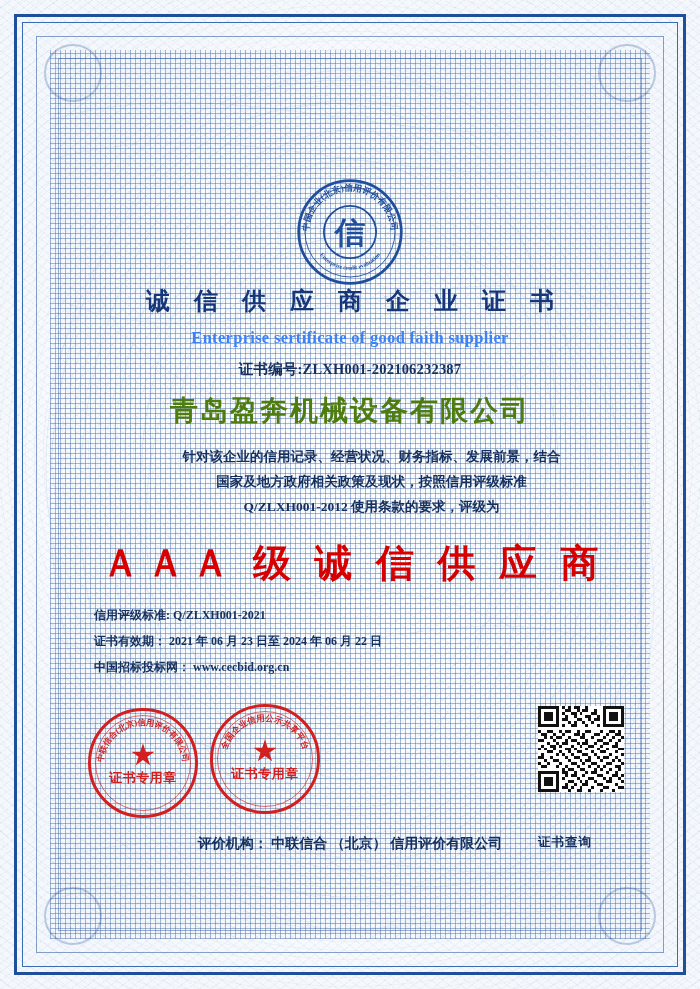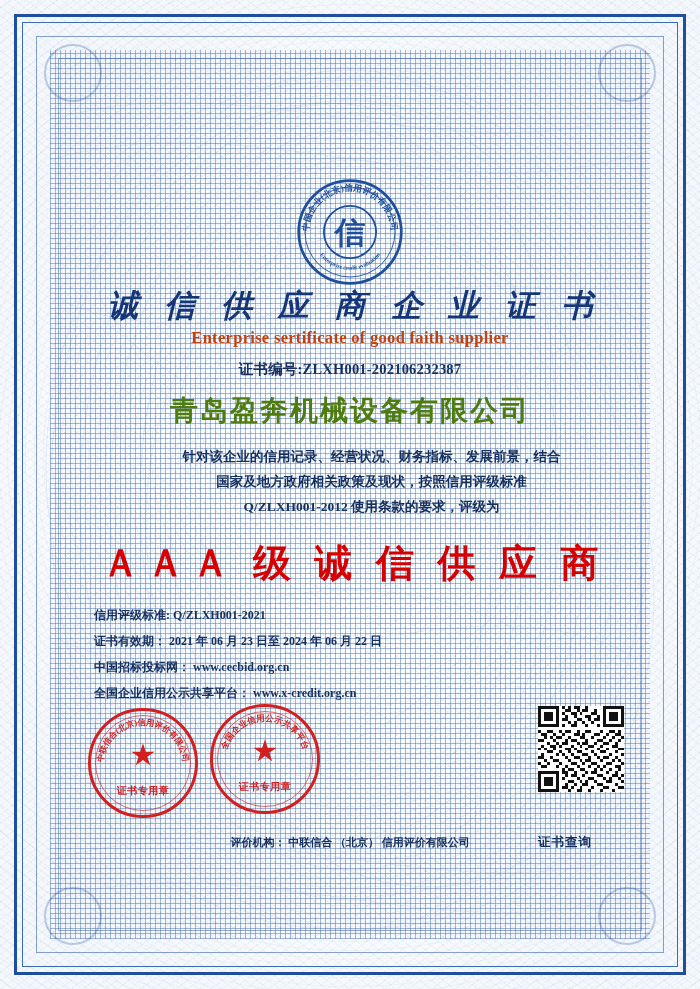--- a/index.html
+++ b/index.html
@@ -97,35 +97,34 @@
     top: 118px;
     width: 108px;
     height: 108px;
   }
 
   .title-cn {
     position: absolute;
     left: 0; right: 0;
     top: 225px;
     font-family: "Liberation Serif", serif;
-    font-size: 31px;
+    font-size: 24px;
     font-weight: bold;
     color: #15377a;
     letter-spacing: 9px;
     text-indent: 9px;
-    font-style: italic;
   }
   .title-en {
     position: absolute;
     left: 0; right: 0;
     top: 268px;
     font-family: "Liberation Serif", serif;
     font-size: 16.5px;
     font-weight: bold;
-    color: #c2410c;
+    color: #3b82f6;
     letter-spacing: 0.3px;
   }
   .cert-no {
     position: absolute;
     left: 0; right: 0;
     top: 300px;
     font-size: 14.5px;
     color: #17305f;
     font-weight: bold;
     letter-spacing: 0.2px;
@@ -193,22 +192,22 @@
     position: absolute;
     left: 50%; top: 42%;
     transform: translate(-50%,-50%);
     font-size: 30px;
     line-height: 1;
     color: #d21f1f;
   }
   .stamp .stamp-sub {
     position: absolute;
     left: 0; right: 0;
-    bottom: 17px;
-    font-size: 10px;
+    bottom: 28px;
+    font-size: 13px;
     font-weight: bold;
     letter-spacing: 0.5px;
   }
 
   
   .qr-wrap {
     position: absolute;
     right: 10px;
     top: 646px;
     width: 92px;
@@ -225,21 +224,21 @@
     font-size: 12.5px;
     color: #16305e;
     font-weight: bold;
     letter-spacing: 1px;
   }
 
   .issuer {
     position: absolute;
     left: 0; right: 0;
     top: 775px;
-    font-size: 11px;
+    font-size: 14px;
     color: #16305e;
     font-weight: bold;
     text-align: center;
   }
 </style>
 </head>
 <body>
 
 <div class="certificate">
 
@@ -311,21 +310,20 @@
       <div>国家及地方政府相关政策及现状，按照信用评级标准</div>
       <div>Q/ZLXH001-2012 使用条款的要求，评级为</div>
     </div>
 
     <div class="grade">ＡＡＡ 级 诚 信 供 应 商</div>
 
     <div class="details">
       <div>信用评级标准: Q/ZLXH001-2021</div>
       <div>证书有效期： 2021 年 06 月 23 日至 2024 年 06 月 22 日</div>
       <div>中国招标投标网： www.cecbid.org.cn</div>
-      <div>全国企业信用公示共享平台： www.x-credit.org.cn</div>
     </div>
 
     <div class="stamp stamp-1">
       <div class="ring"></div>
       <svg viewBox="0 0 104 104" style="position:absolute;inset:0;">
         <defs>
             <path id="s1arc" d="M 12,54 A 40,40 0 0 1 92,54"></path>
           </defs>
         <text font-family="Liberation Serif, serif" font-size="8.2" font-weight="bold" fill="#d21f1f">
           <textPath href="#s1arc" startOffset="50%" text-anchor="middle">中联信合(北京)信用评价有限公司</textPath>

